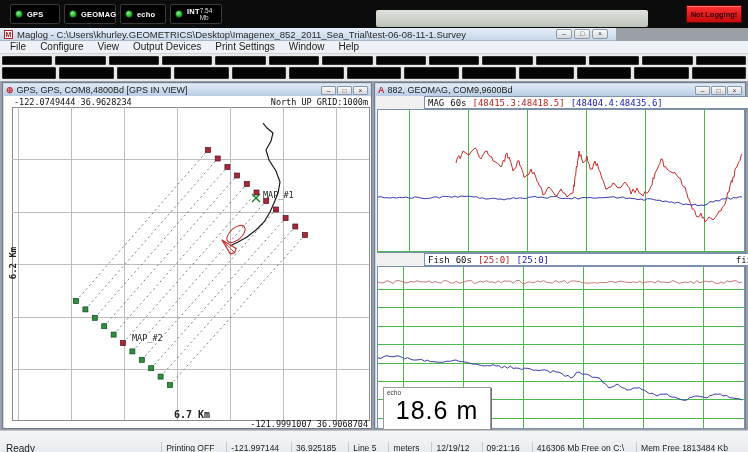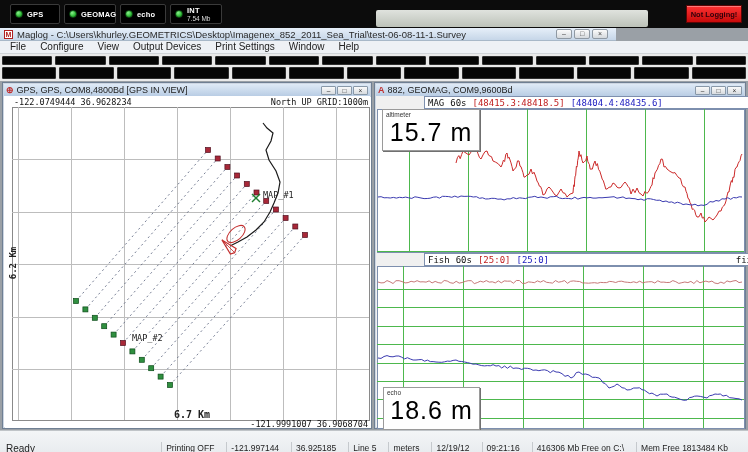--- a/index.html
+++ b/index.html
@@ -11,21 +11,21 @@
   
   .top-strip { position:absolute; left:0; top:0; width:748px; height:28px; background:#0c0c0c; }
   .ind-box {
     position:absolute; top:4px; height:20px; background:#000; border:1px solid #3a3a3a;
     border-radius:2px; display:flex; align-items:center; gap:4px; padding:0 4px;
   }
   .ind-led { width:8px; height:8px; border-radius:50%; border:1px solid #0e4a14;
     background:radial-gradient(circle at 35% 30%, #8af08e, #2db934 60%, #147a1c); flex:0 0 auto; }
   .ind-label { color:#fff; font-size:7.5px; font-weight:bold; letter-spacing:.2px; }
   .ind-sub { color:#ddd; font-size:6.5px; line-height:7px; }
-  .ind-text2 { display:flex; flex-direction:column; justify-content:center; }
+  .ind-text2 { display:flex; flex-direction:row; justify-content:center; }
   .blur-patch { position:absolute; left:376px; top:10px; width:272px; height:17px;
     background:linear-gradient(180deg,#f2f5f0,#ccd2c8); opacity:.92; border-radius:2px; }
   .not-logging {
     position:absolute; left:686px; top:5px; width:56px; height:18px;
     background:linear-gradient(180deg,#f33,#c80b0b); border:1px solid #5c0505;
     color:#30000a; font-size:7.5px; font-weight:bold; display:flex; align-items:center;
     justify-content:center; box-shadow:inset 0 1px 0 rgba(255,255,255,.35); cursor:pointer;
   }
   
   .title-bar { position:absolute; left:0; top:28px; width:616px; height:13px;
@@ -68,21 +68,21 @@
     border:1px solid #7d8fae; display:flex; align-items:center; justify-content:space-between;
     padding:0 3px; font-family:"DejaVu Sans Mono", monospace; font-size:9px; color:#111;margin-left:48px; }
   #mag-header { top:13px; }
   #fish-header { top:170px; }
   .ph-left { display:flex; gap:6px; white-space:nowrap; }
   .t-red { color:#c02020; }
   .t-blue { color:#2020c0; }
   .val-box { position:absolute; background:#fff; border:1px solid #9a9a9a;
     box-shadow:1px 1px 0 #707070; padding:1px 3px 0 3px; }
   #altimeter-box { left:7px; top:26px; width:98px; height:42px; }
-  #echo-box { left:8px; top:304px; width:97px; height:43px; }
+  #echo-box { left:8px; top:304px; width:108px; height:43px; }
   .val-label { font-size:6.5px; color:#333; line-height:7px; }
   .val-big { font-size:25px; color:#000; line-height:28px; text-align:center; letter-spacing:1px; }
   
   .status-bar { position:absolute; left:0; top:430px; width:748px; height:36px;
     background:linear-gradient(180deg,#f3f5f7,#e2e6ea); border-top:1px solid #c0c4c8;
     display:flex; align-items:center; }
   .status-ready { font-size:10px; color:#222; padding-left:6px; flex:1; }
   .status-segs { display:flex; margin-right:16px;gap:8px; }
   .status-seg { font-size:8.5px; color:#222; padding:0 4px; border-left:1px solid #c5c9cd;
     line-height:13px; white-space:nowrap; }
@@ -318,24 +318,20 @@
       <div class="plot-header" id="fish-header">
         <span class="ph-left">
           <span>Fish</span>
           <span>60s</span>
           <span class="t-red">[25:0]</span>
           <span class="t-blue">[25:0]</span>
         </span>
         <span>fix:25.000</span>
       </div>
 
-      <div class="val-box" id="altimeter-box">
-        <div class="val-label">altimeter</div>
-        <div class="val-big">15.7 m</div>
-      </div>
       <div class="val-box" id="echo-box">
         <div class="val-label">echo</div>
         <div class="val-big">18.6 m</div>
       </div>
     </div>
   </div>
 
   <div class="status-bar">
     <span class="status-ready">Ready</span>
     <span class="status-segs">

